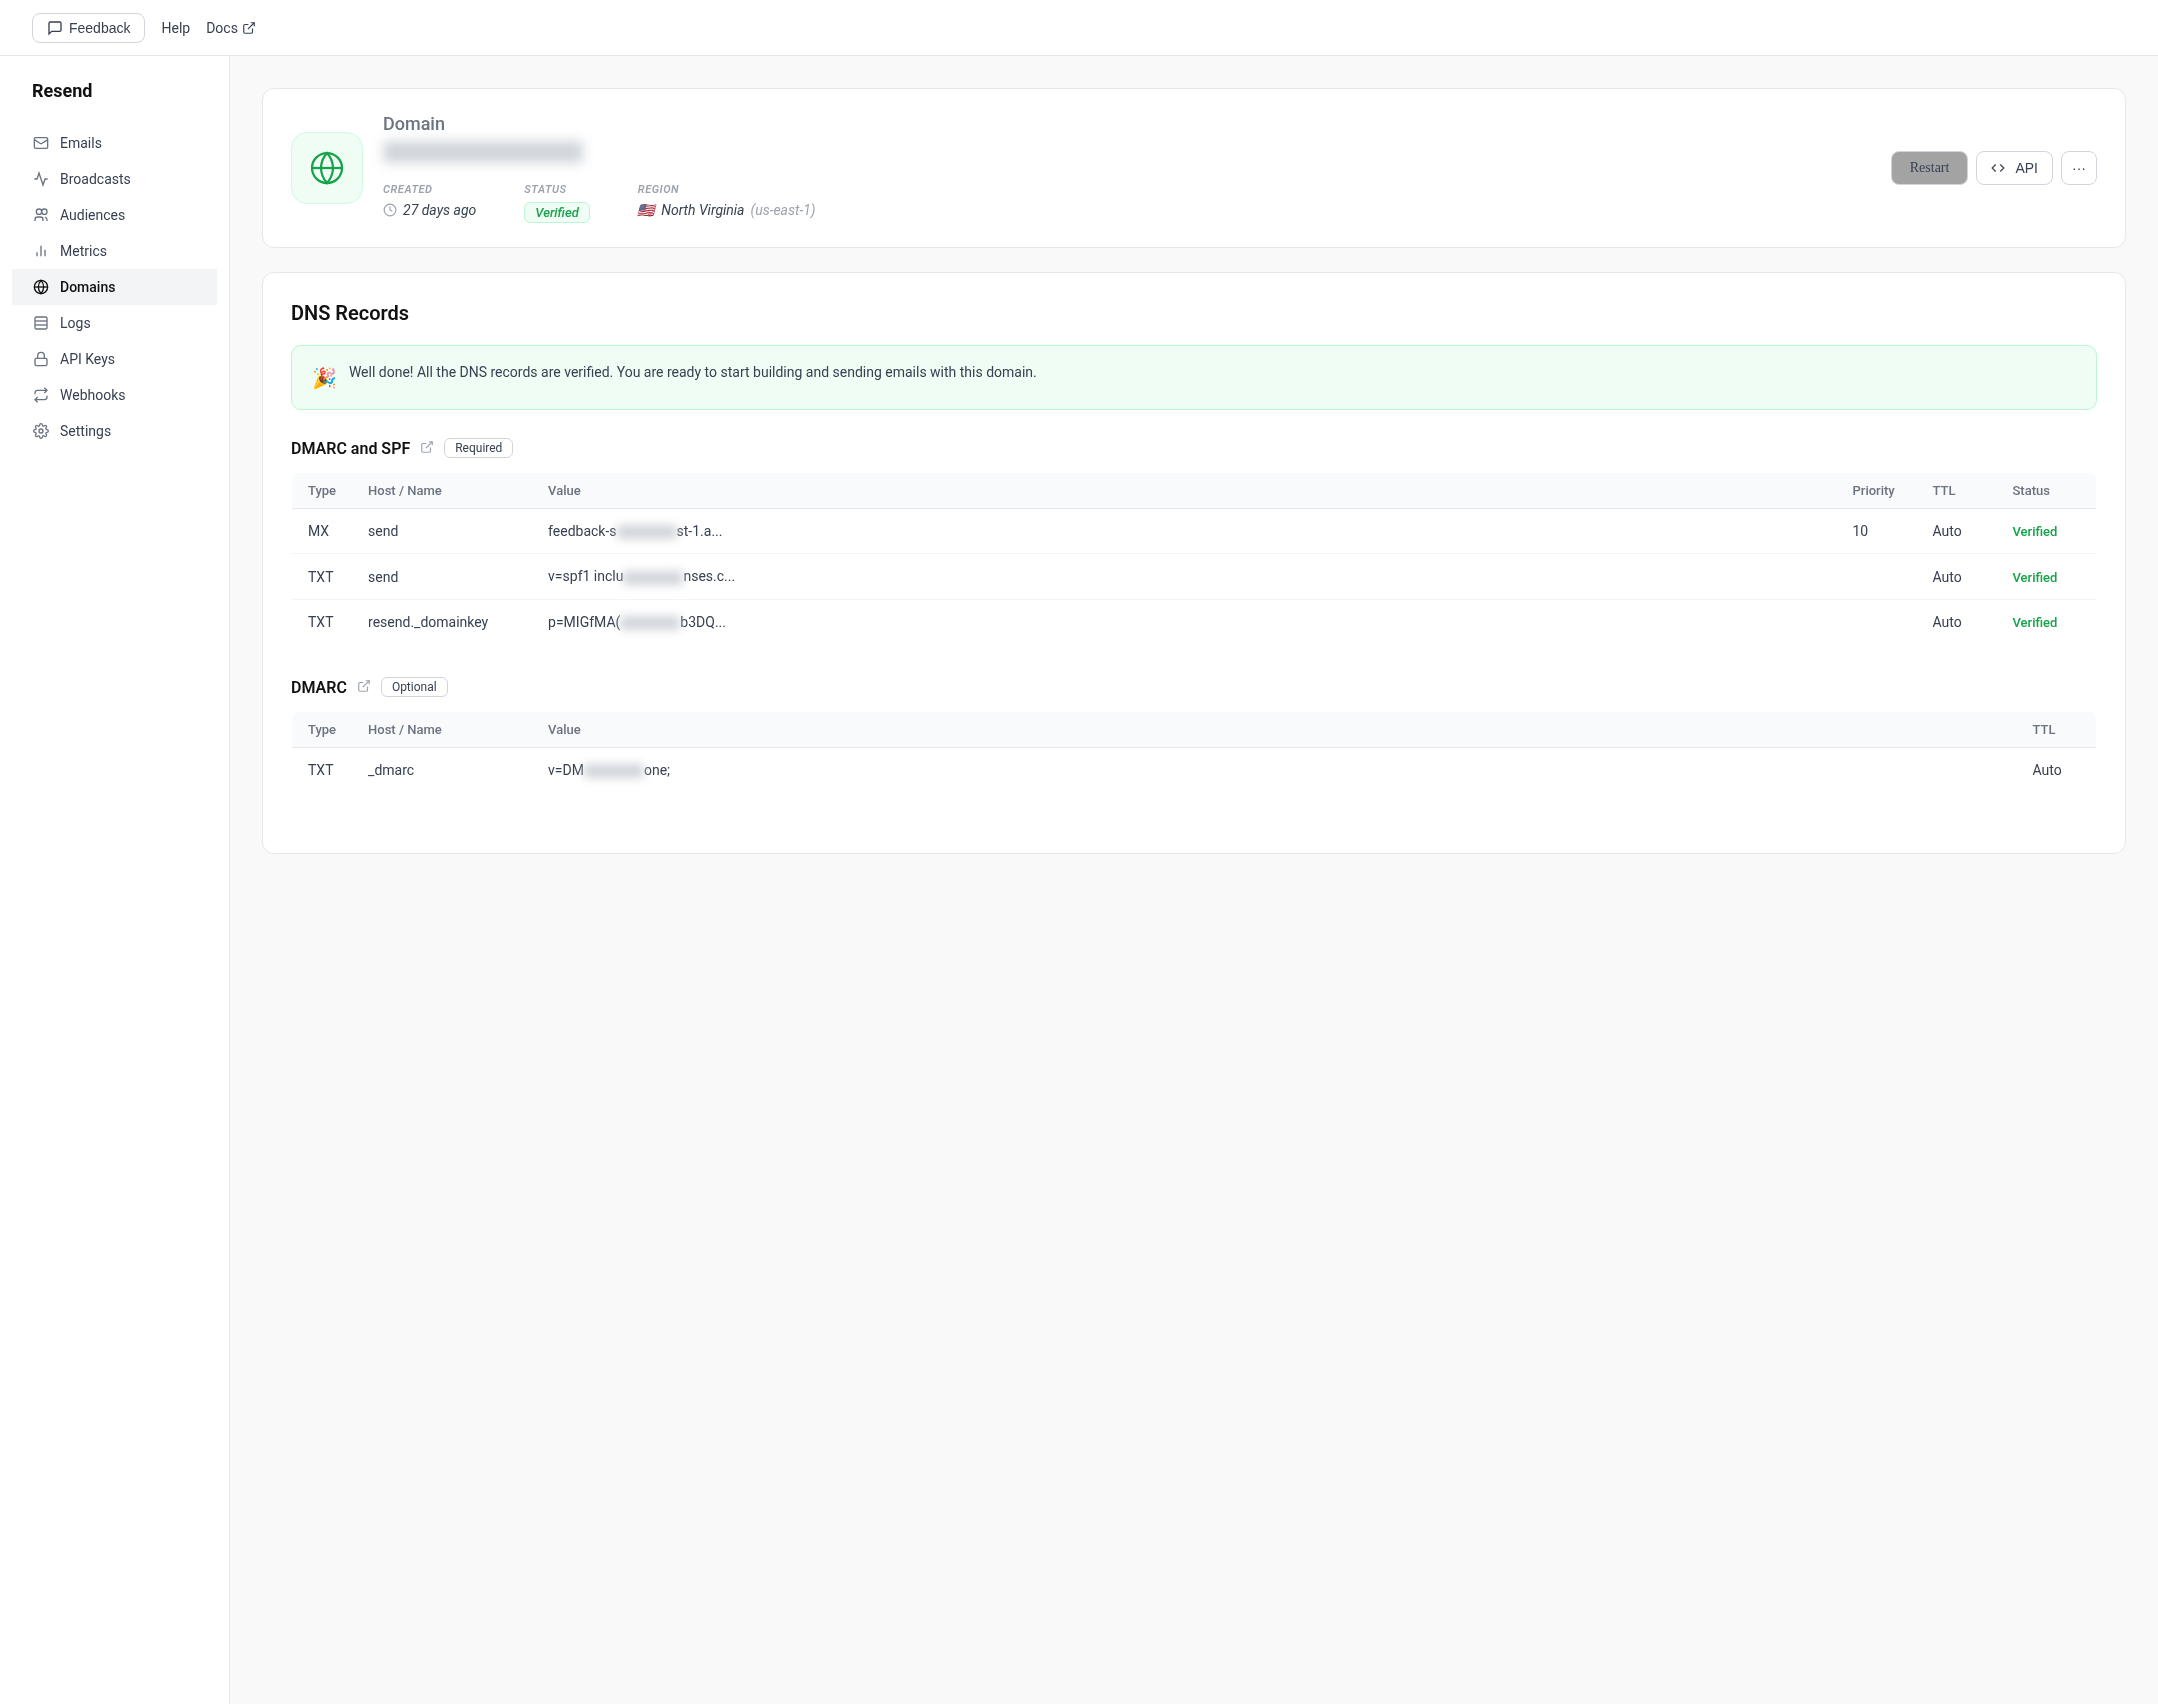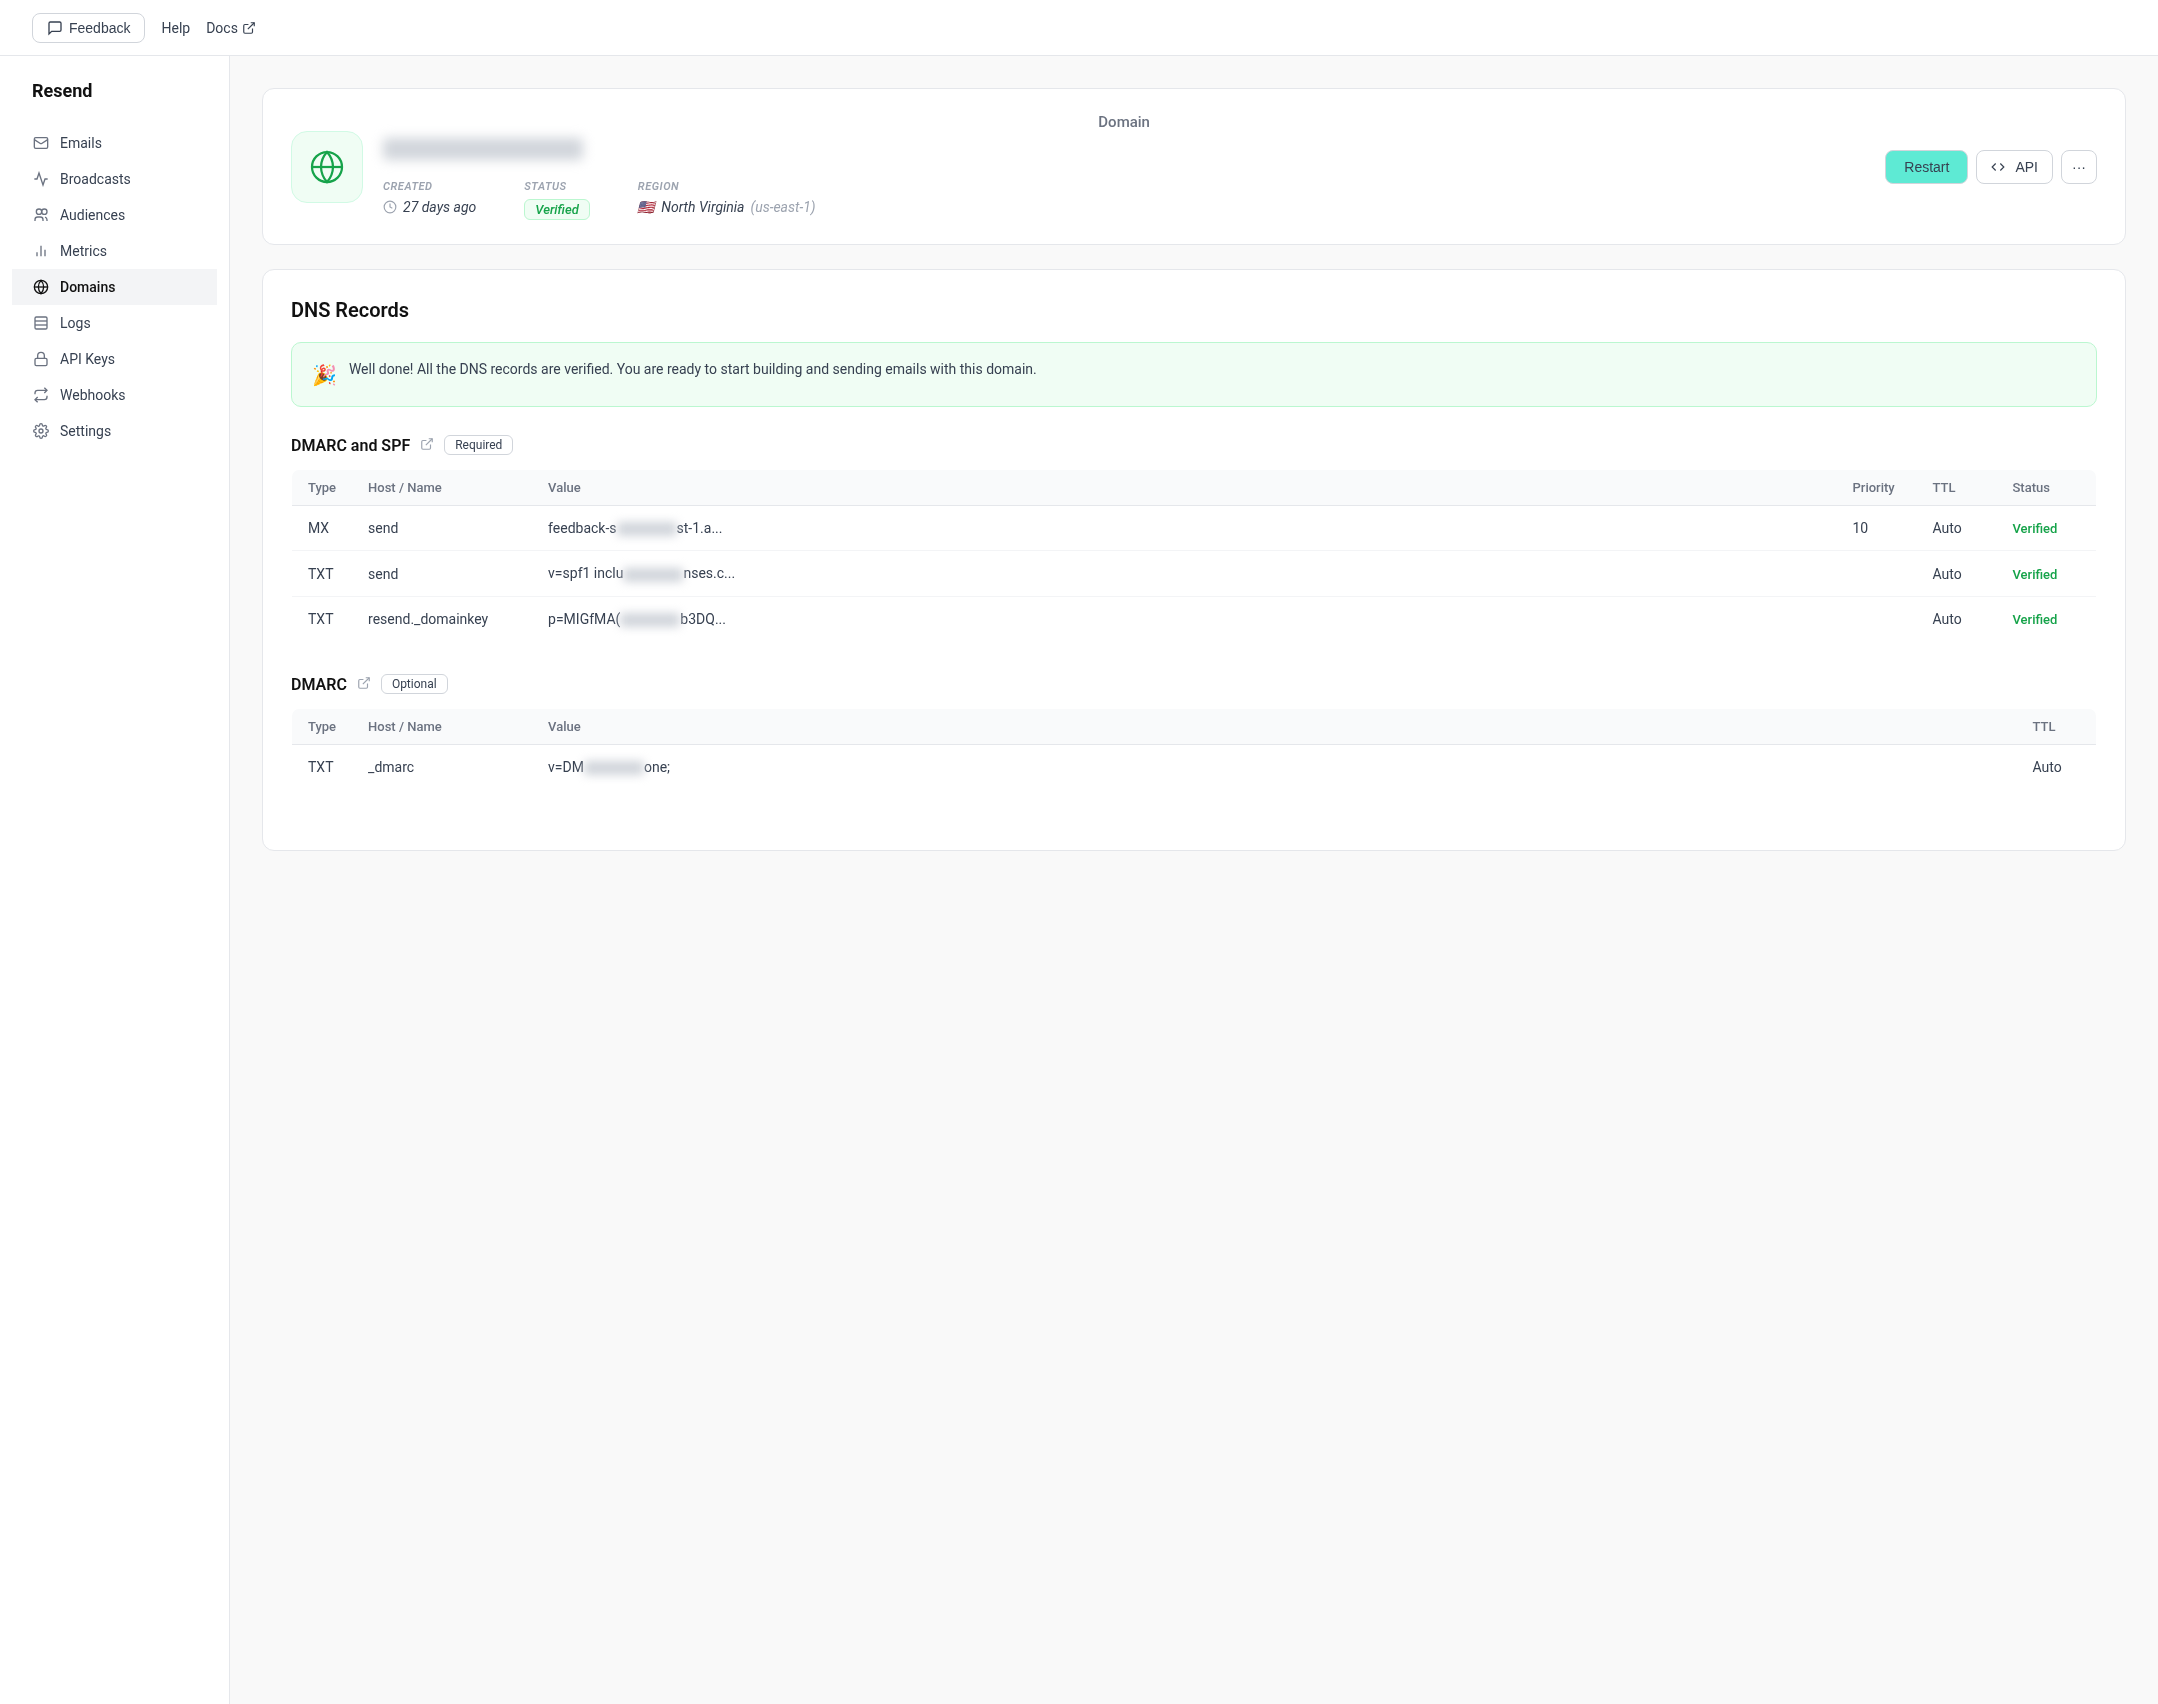--- a/index.html
+++ b/index.html
@@ -23,25 +23,25 @@
     .sidebar-item.active .sidebar-icon { color: #111; }
 
     
     .main { flex: 1; overflow-y: auto; padding: 32px; background: #f9f9f9; }
 
     
     .domain-header { background: #fff; border: 1px solid #e5e7eb; border-radius: 12px; padding: 24px 28px; display: flex; align-items: center; gap: 20px; margin-bottom: 24px; }
     .domain-icon-wrap { width: 72px; height: 72px; background: #f0fdf4; border: 1px solid #d1fae5; border-radius: 16px; display: flex; align-items: center; justify-content: center; flex-shrink: 0; }
     .domain-icon-wrap svg { color: #16a34a; }
     .domain-info { flex: 1; }
-    .domain-label { font-size: 15px; font-weight: 500; color: #6b7280; margin-bottom: 4px; text-align: center; }
+    .domain-label { font-size: 18px; font-weight: 500; color: #6b7280; margin-bottom: 4px; }
     .domain-name { font-size: 22px; font-weight: 600; color: #111; }
     .domain-name-blurred { display: inline-block; background: #d1d5db; border-radius: 4px; height: 22px; width: 200px; vertical-align: middle; filter: blur(6px); }
     .domain-actions { display: flex; align-items: center; gap: 8px; }
-    .btn-restart { padding: 8px 18px; border: 1px solid #d1d5db; border-radius: 8px; background: #5eead4; font-size: 14px; color: #374151; cursor: pointer; }
+    .btn-restart { padding: 8px 18px; border: 1px solid #d1d5db; border-radius: 8px; background: #a3a3a3; font-size: 14px; color: #374151; cursor: pointer; font-family: Liberation Serif, serif; }
     .btn-api { padding: 8px 14px; border: 1px solid #d1d5db; border-radius: 8px; background: #fff; font-size: 14px; color: #374151; cursor: pointer; display: flex; align-items: center; gap: 10px; }
     .btn-more { padding: 8px 10px; border: 1px solid #d1d5db; border-radius: 8px; background: #fff; font-size: 14px; color: #374151; cursor: pointer; }
 
     
     .domain-meta { display: flex; gap: 48px; margin-top: 20px; }
     .meta-item { display: flex; flex-direction: column; gap: 6px; font-style: italic; }
     .meta-label { font-size: 11px; font-weight: 600; color: #9ca3af; letter-spacing: 0.05em; text-transform: uppercase; }
     .meta-value { display: flex; align-items: center; gap: 6px; font-size: 14px; color: #374151; }
     .badge-verified { background: #f0fdf4; color: #16a34a; border: 1px solid #bbf7d0; border-radius: 6px; padding: 2px 10px; font-size: 13px; font-weight: 500; }
 

